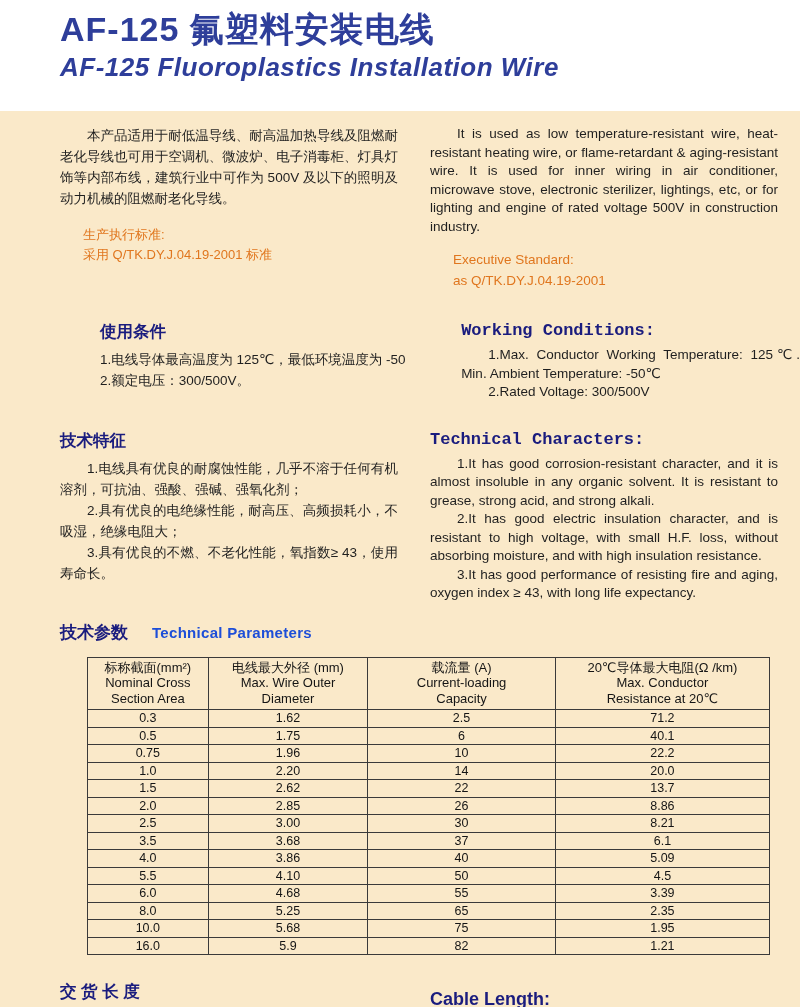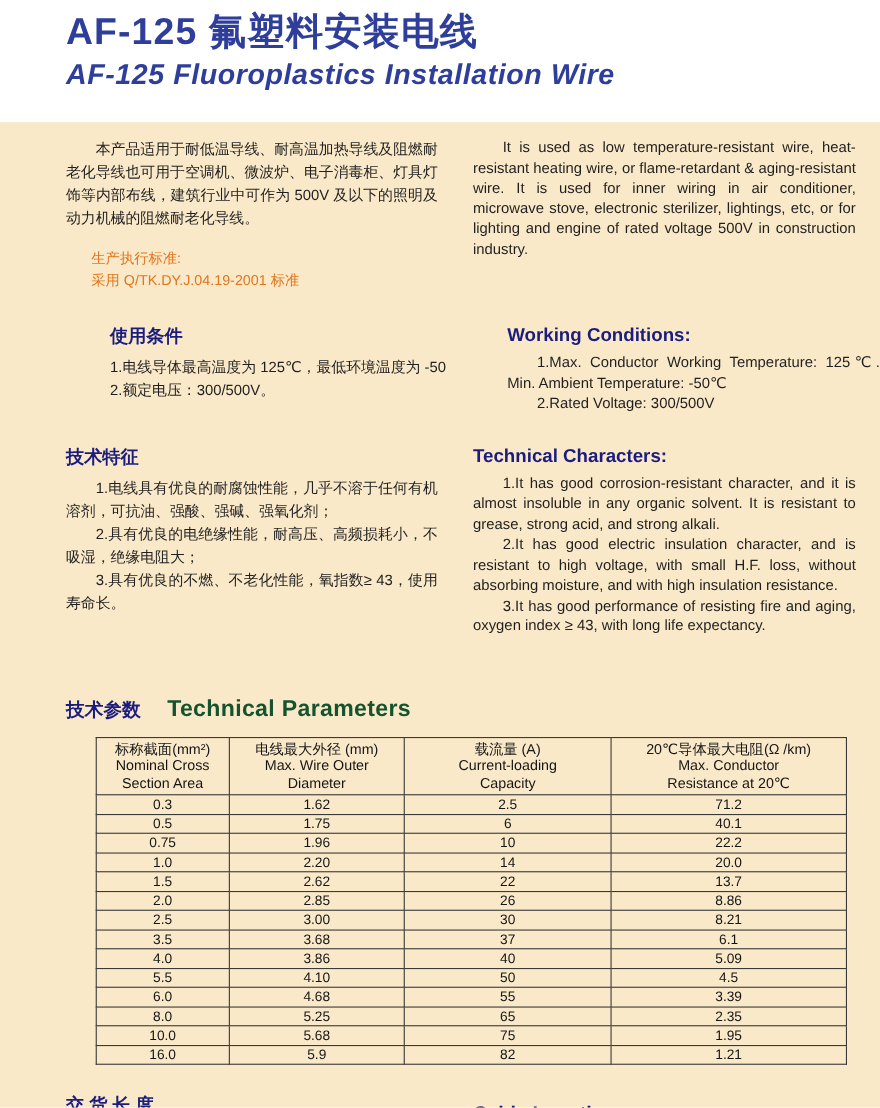--- a/index.html
+++ b/index.html
@@ -21,32 +21,32 @@
   .zh-body { font-size: 13.5px; line-height: 21px; color: #1f1f1f; text-align: justify; }
   .zh-body.indent { text-indent: 2em; }
   .en-body { font-size: 13.5px; line-height: 18.5px; color: #1f1f1f; text-align: justify; }
   .en-body.indent { text-indent: 2em; }
 
   .orange { color: #e0761e; }
   .std-block-zh { margin-top: 16px; margin-left: 23px; font-size: 13px; line-height: 20px; }
   .std-block-en { margin-top: 13px; margin-left: 23px; font-size: 13.5px; line-height: 21px; }
 
   .heading-zh { font-size: 16.5px; font-weight: bold; color: #1a1c7e; margin-bottom: 6px; }
-  .heading-en { font-size: 17px; font-weight: bold; color: #1a1c7e; margin-bottom: 6px; }
+  .heading-en { font-size: 17px; font-weight: bold; color: #1a1c7e; margin-bottom: 6px; font-family: Liberation Mono, monospace; }
 
   .sec-conditions { margin-top: 30px; margin-left: 40px; }
   .sec-features   { margin-top: 28px; }
 
   .item-zh { font-size: 13.5px; line-height: 21px; color: #1f1f1f; text-align: justify; }
   .item-en { font-size: 13.5px; line-height: 18.5px; color: #1f1f1f; text-align: justify; text-indent: 2em; }
 
   
   .params-heading { margin: 18px 0 0 60px; display: flex; align-items: baseline; }
   .params-heading .zh { font-size: 17px; font-weight: bold; color: #1a1c7e; }
-  .params-heading .en { font-size: 21px; font-weight: bold; color: #14532d; margin-left: 24px; letter-spacing: 0.3px; margin-top: 36px; }
+  .params-heading .en { font-size: 15px; font-weight: bold; color: #1d4ed8; margin-left: 24px; letter-spacing: 0.3px; }
 
   table.params { border-collapse: collapse; margin: 13px 0 0 87px; width: 683px; table-layout: fixed; }
   table.params th, table.params td { border: 1px solid #3a3a3a; color: #151515; }
   table.params th { font-weight: normal; font-size: 13px; line-height: 15.5px; padding: 2px 2px 3px 2px; text-align: center; vertical-align: middle; }
   table.params td { font-size: 12.5px; line-height: 14.5px; padding: 1px 2px; text-align: center; }
   table.params th:nth-child(1), table.params td:nth-child(1) { width: 17.7%; }
   table.params th:nth-child(2), table.params td:nth-child(2) { width: 23.4%; }
   table.params th:nth-child(3), table.params td:nth-child(3) { width: 27.5%; }
   table.params th:nth-child(4), table.params td:nth-child(4) { width: 31.4%; }
 
@@ -70,20 +70,24 @@
     <div class="row">
       <div class="col-left">
         <p class="zh-body indent">本产品适用于耐低温导线、耐高温加热导线及阻燃耐老化导线也可用于空调机、微波炉、电子消毒柜、灯具灯饰等内部布线，建筑行业中可作为 500V 及以下的照明及动力机械的阻燃耐老化导线。</p>
         <div class="std-block-zh">
           <div class="orange">生产执行标准:</div>
           <div class="orange">采用 Q/TK.DY.J.04.19-2001 标准</div>
         </div>
       </div>
       <div class="col-right">
         <p class="en-body indent">It is used as low temperature-resistant wire, heat-resistant heating wire, or flame-retardant &amp; aging-resistant wire. It is used for inner wiring in air conditioner, microwave stove, electronic sterilizer, lightings, etc, or for lighting and engine of rated voltage 500V in construction industry.</p>
+        <div class="std-block-en">
+          <div class="orange">Executive Standard:</div>
+          <div class="orange">as Q/TK.DY.J.04.19-2001</div>
+        </div>
       </div>
     </div>
 
     <div class="row sec-conditions">
       <div class="col-left">
         <div class="heading-zh">使用条件</div>
         <div class="item-zh">1.电线导体最高温度为 125℃，最低环境温度为 -50</div>
         <div class="item-zh">2.额定电压：300/500V。</div>
       </div>
       <div class="col-right">

